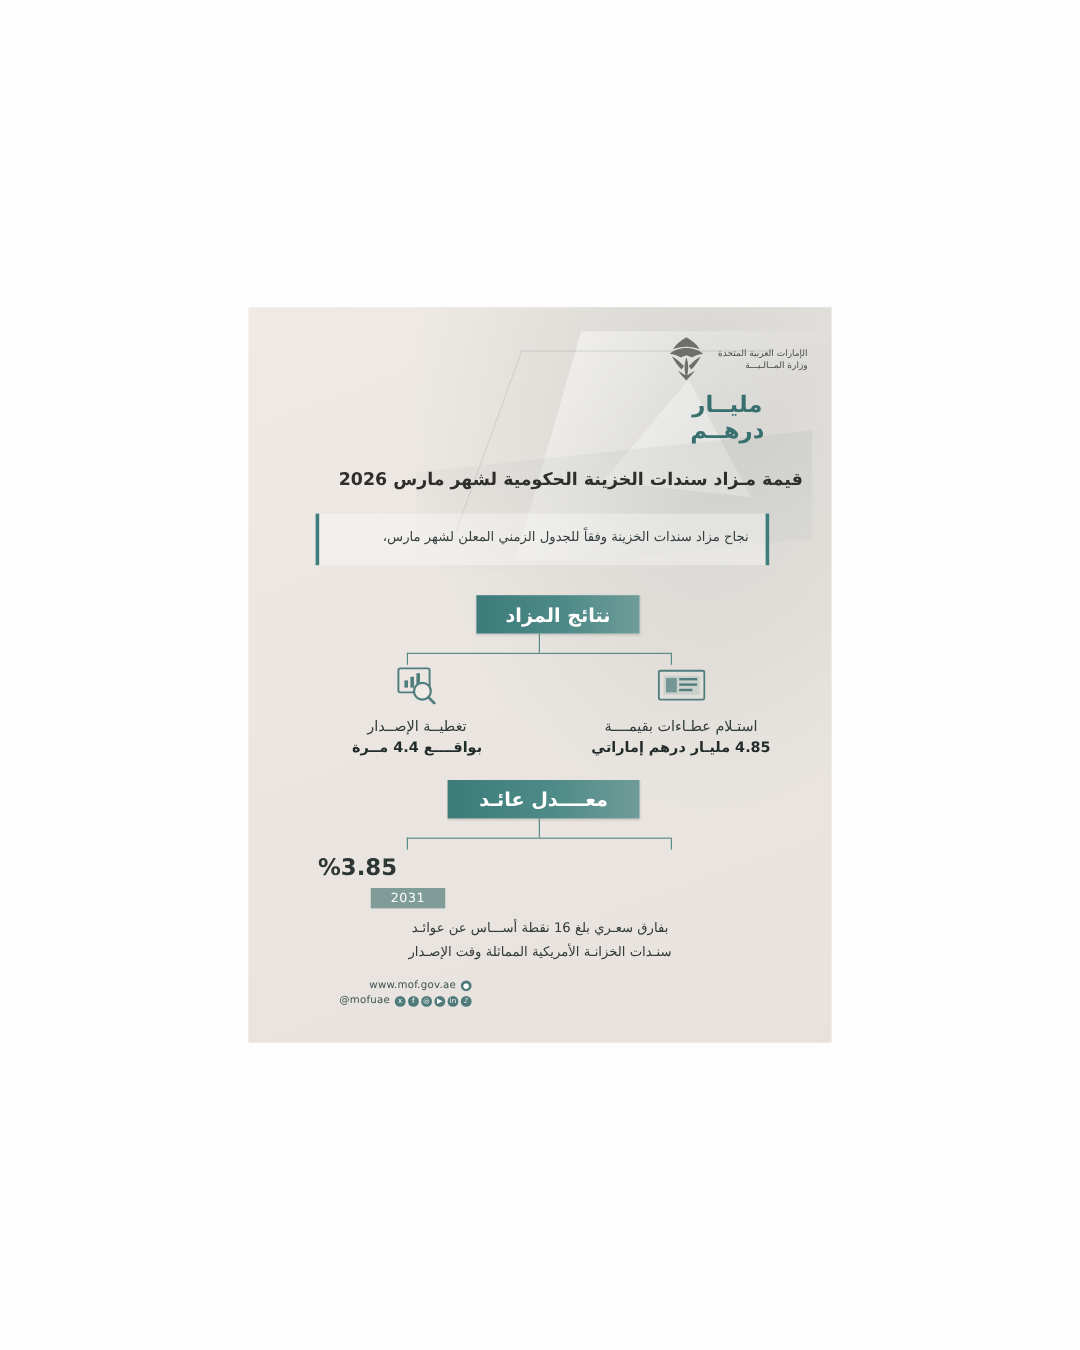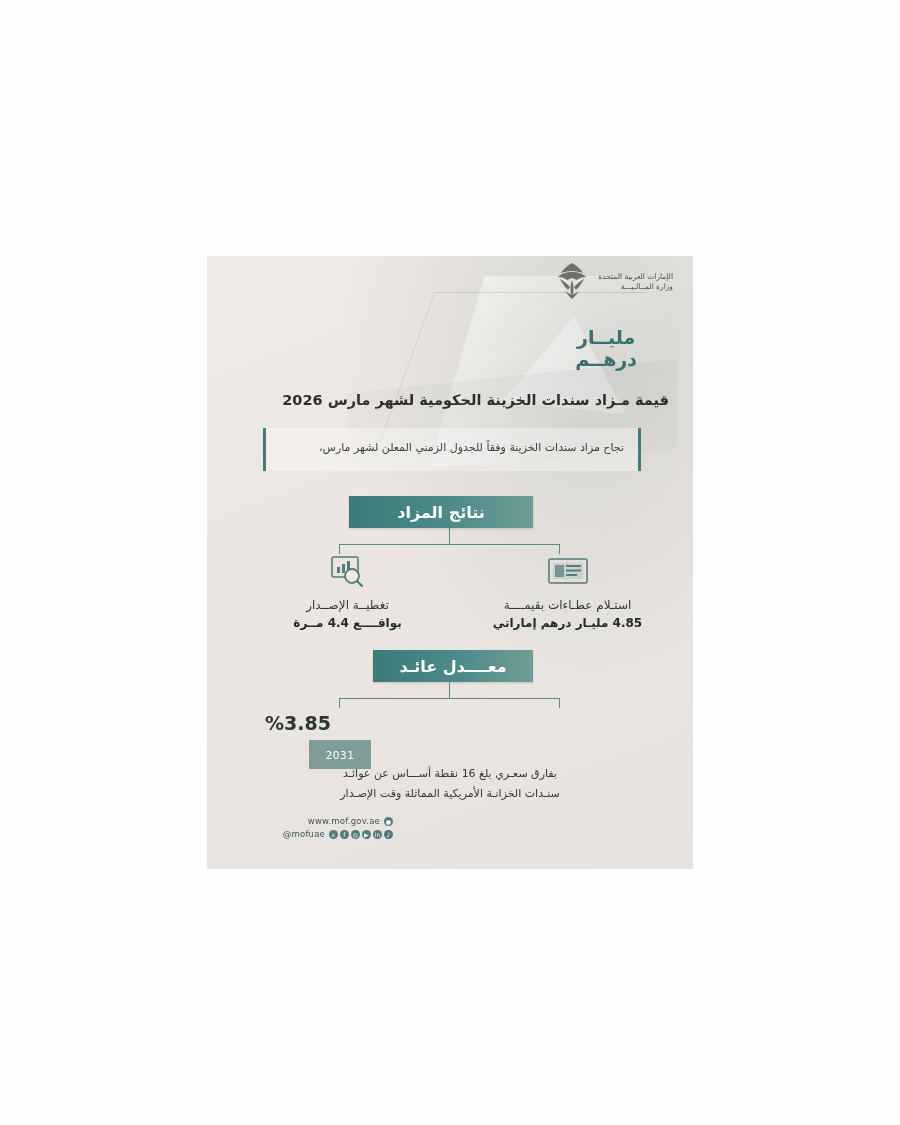--- a/index.html
+++ b/index.html
@@ -63,21 +63,21 @@
     left: 140px; top: 120px;
     width: 330px; height: 90px;
     background: linear-gradient(200deg, rgba(160,170,168,0.18), rgba(255,255,255,0));
     transform: skewY(-6deg);
   }
 
   
   #header {
     position: absolute;
     right: 20px;
-    top: 4px;
+    top: 22px;
     display: flex;
     flex-direction: row;
     align-items: center;
     gap: 6px;
   }
   #emblem {
     width: 40px; height: 44px;
     flex: 0 0 auto;
   }
   #header-text {
@@ -163,21 +163,21 @@
     background: linear-gradient(90deg, #3c7b7a 0%, #4e8b88 55%, #6f9c98 100%);
     color: #ffffff;
     font-size: 16px;
     font-weight: bold;
     letter-spacing: 1px;
     display: flex;
     align-items: center;
     justify-content: center;
     box-shadow: 0 1px 2px rgba(0,0,0,0.15);
   }
-  #banner-results { right: 160px; top: 240px; width: 184px; height: 32px; }
+  #banner-results { right: 160px; top: 240px; width: 136px; height: 32px; }
   #banner-yield   { right: 160px; top: 394px; width: 160px; height: 32px; }
 
   
   .conn { position: absolute; background: #5b8a88; }
   .conn-v { width: 1px; }
   .conn-h { height: 1px; }
 
   
   .result-col {
     position: absolute;
@@ -214,21 +214,21 @@
   }
   .yield-pct {
     font-size: 19px;
     font-weight: bold;
     color: #2b3635;
     direction: ltr;
   }
   .yield-year {
     margin: 6px auto 0 auto;
     width: 62px;
-    height: 29px;
+    height: 17px;
     background: #7f9c99;
     color: #ffffff;
     font-size: 10.5px;
     display: flex;
     align-items: center;
     justify-content: center;
     direction: ltr;
     letter-spacing: .5px;
   }
   #yield-right { right: 58px; top: 456px; }

